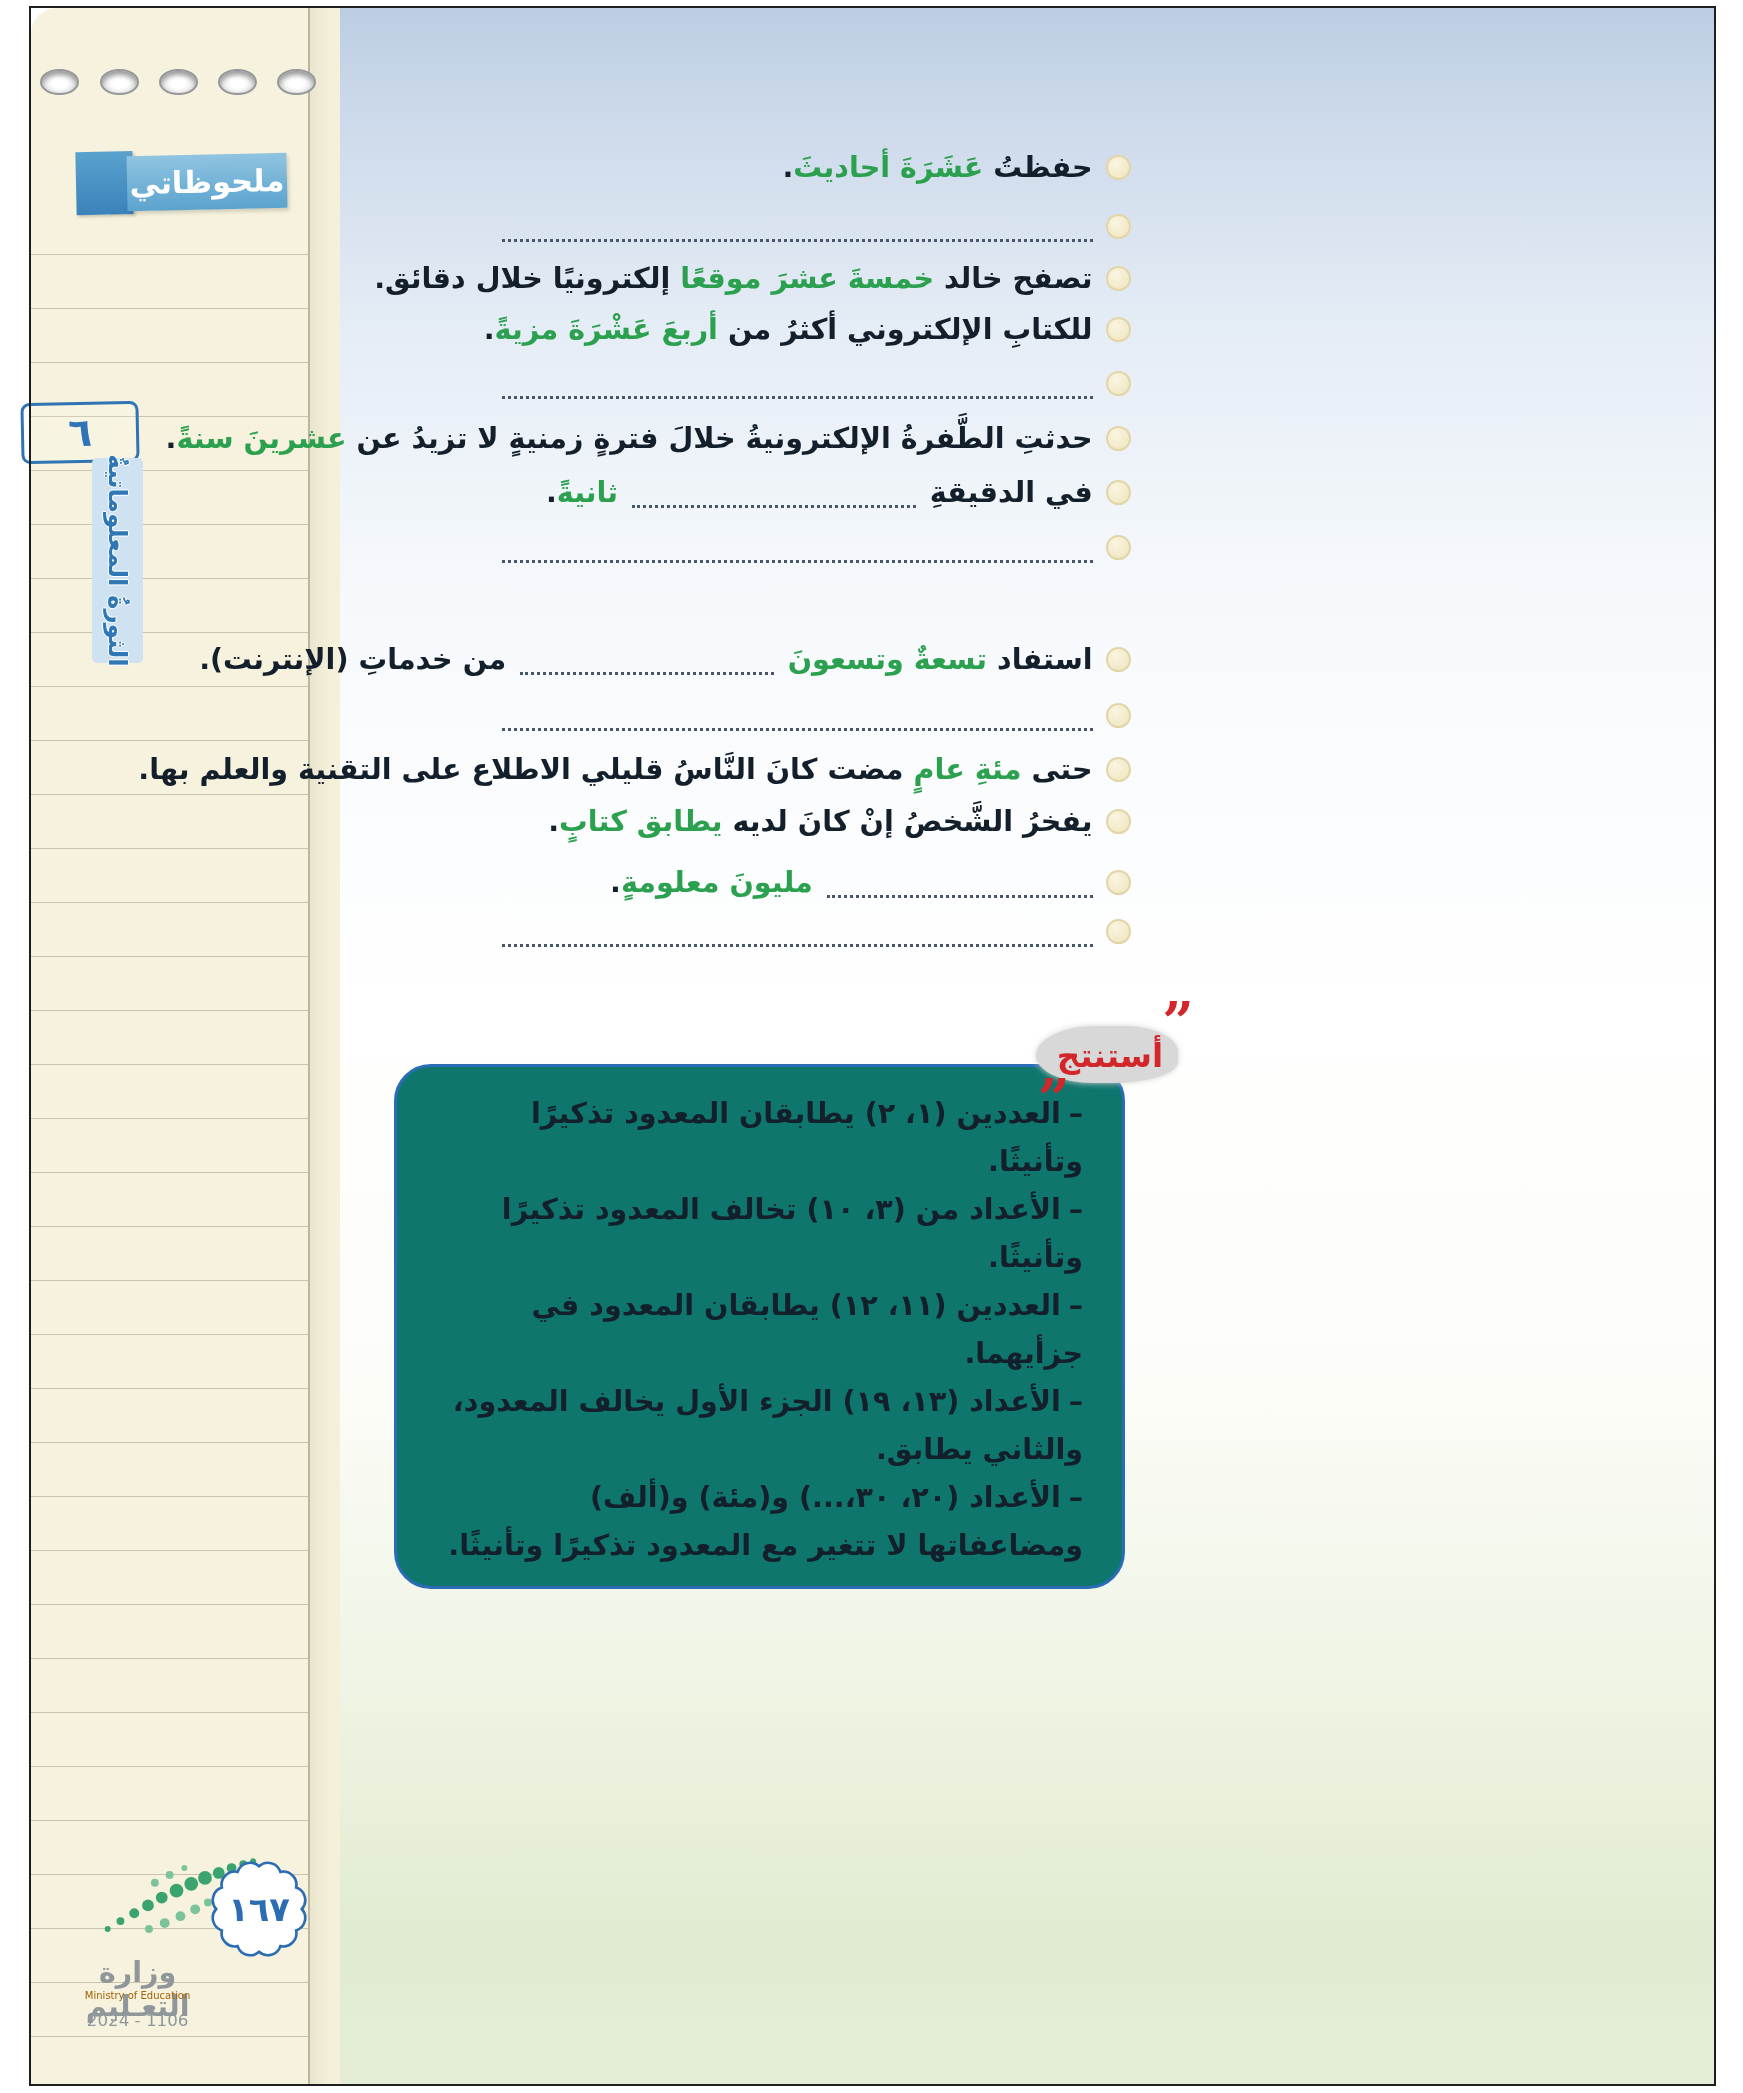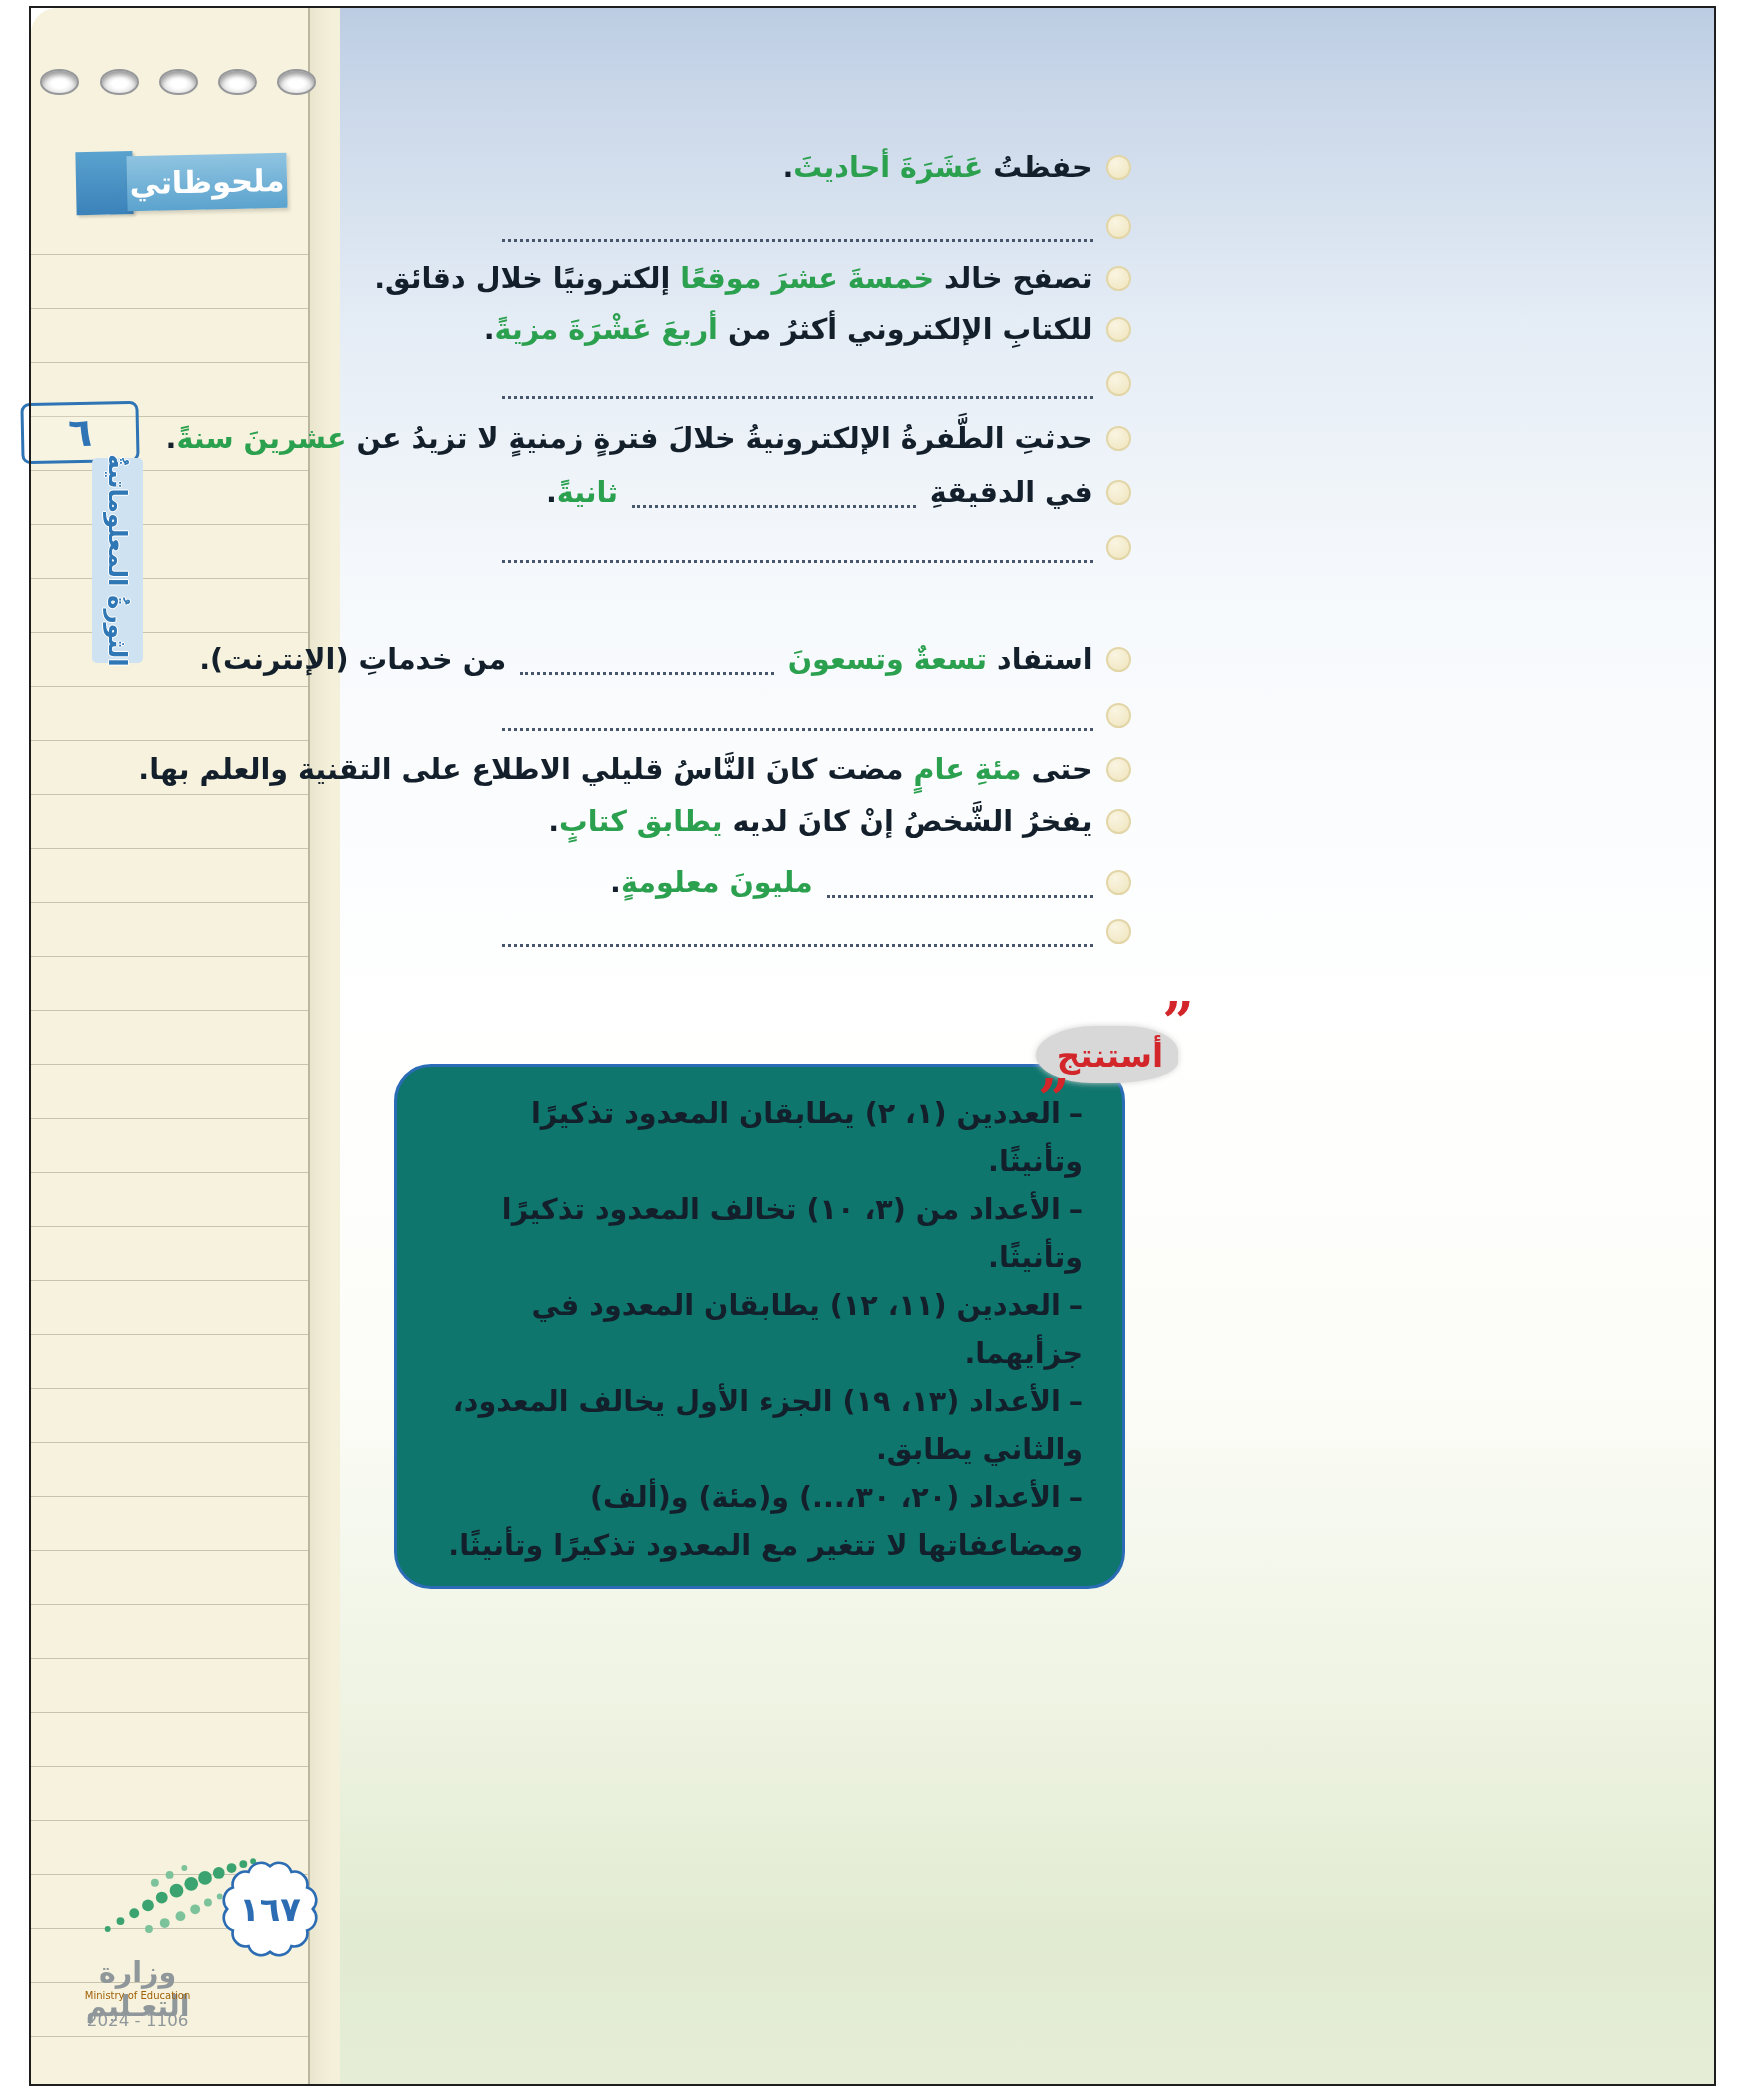--- a/index.html
+++ b/index.html
@@ -38,21 +38,21 @@
   .unit-title { position:absolute; left:-15.8px; top:527px; width:205px; height:51px; transform:rotate(90deg);
     background:#cfe2f1; border-radius:4.9px; display:flex; align-items:center; justify-content:center;
     color:#2f77b5; font-size:24.6px; font-weight:700; white-space:nowrap;
     text-shadow:0 1px 0 #ffffff, 0 -1px 0 #ffffff, 1px 0 0 #ffffff, -1px 0 0 #ffffff; }
 
   .logo-svg { position:absolute; left:59px; top:1842px; }
   .ministry-ar { position:absolute; left:23.6px; top:1947px; width:167px; text-align:center; color:#8f979b; font-size:28.6px; font-weight:700; }
   .ministry-en { position:absolute; left:23.6px; top:1982px; width:167px; text-align:center; color:#a16207; font-size:10px; direction:ltr; }
   .year { position:absolute; left:23.6px; top:2002px; width:167px; text-align:center; color:#8f979b; font-size:16.7px; direction:ltr; }
 
-  .page-num { position:absolute; left:188px; top:1850px; width:102px; height:102px; }
+  .page-num { position:absolute; left:177px; top:1850px; width:102px; height:102px; }
 
   
   .row { position:absolute; right:613px; height:41px; display:flex; align-items:center; gap:13.8px; z-index:2; direction:rtl; }
   .bullet { flex:none; width:24.6px; height:24.6px; border-radius:50%;
     background:radial-gradient(circle at 35% 30%, #faf5e2, #efe4bc); border:2px solid #e2d6a9; }
   .txt { font-size:28.6px; font-weight:700; color:#131f2b; white-space:nowrap; line-height:41px; }
   .green { color:#2ba04e; }
   .dots { display:inline-block; flex:none; height:29.6px; align-self:flex-end; margin-bottom:4.9px; border-bottom:3.3px dotted #47566b; }
 
   

